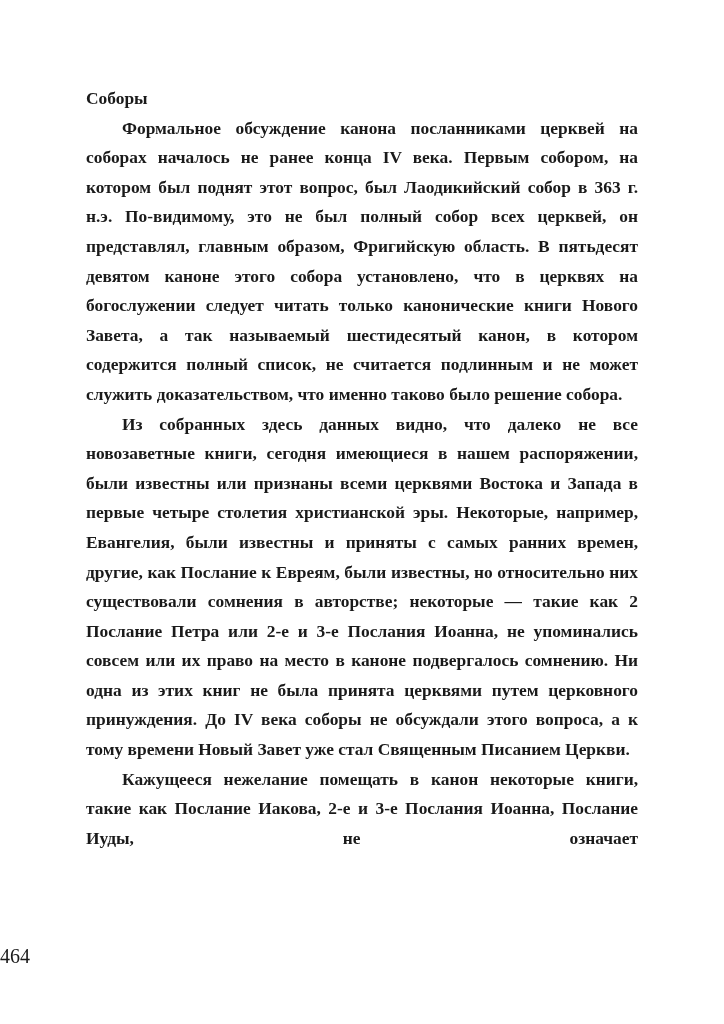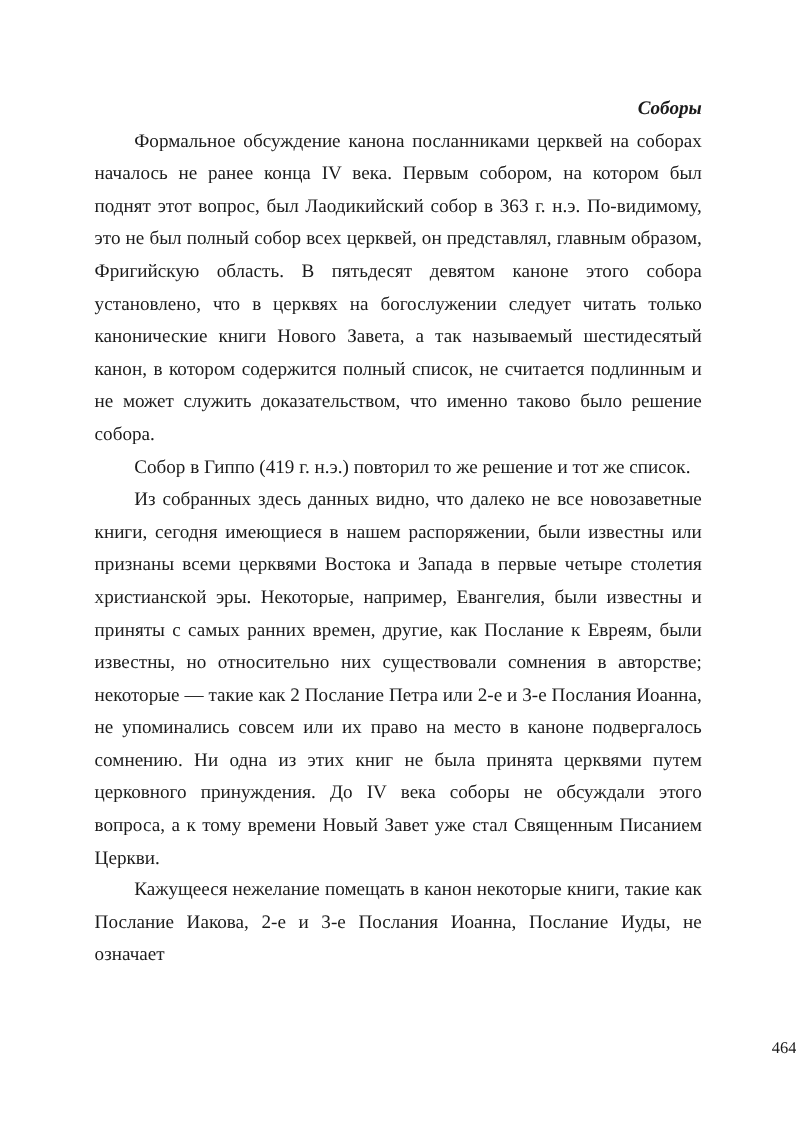--- a/index.html
+++ b/index.html
@@ -3,40 +3,40 @@
 <meta charset="utf-8">
 <style>
   html, body { margin: 0; padding: 0; background: #ffffff; }
   body { width: 724px; height: 1024px; position: relative; overflow: hidden; }
   .page {
     position: absolute; left: 86px; top: 84px; width: 552px;
     font-family: "Liberation Serif", "DejaVu Serif", serif;
     font-size: 17.4px; line-height: 29.6px; color: #1a1a1a;
   }
   .heading {
-    text-align: right; font-style: italic; font-weight: bold;
+    text-align: left; font-weight: bold;
     margin: 0; font-size: 17.4px;
   }
   .heading.second { margin-top: 25px; }
   p.par {
     margin: 0; text-indent: 36px; text-align: justify;
     text-align-last: left;
+    font-weight: bold;
   }
   .page-number {
     position: absolute; left: 0; width: 724px; top: 945px;
-    text-align: right;
+    text-align: left;
     font-family: "Liberation Serif", "DejaVu Serif", serif;
-    font-size: 15px; color: #1a1a1a;
+    font-size: 20px; color: #1a1a1a;
   }
 </style>
 </head>
 <body>
 
 <div class="page">
   <h2 class="heading">Соборы</h2>
   <p class="par">Формальное обсуждение канона посланниками церквей на соборах началось не ранее конца IV века. Первым собором, на котором был поднят этот вопрос, был Лаодикийский собор в 363 г. н.э. По-видимому, это не был полный собор всех церквей, он представлял, главным образом, Фригийскую область. В пятьдесят девятом каноне этого собора установлено, что в церквях на богослужении следует читать только канонические книги Нового Завета, а так называемый шестидесятый канон, в котором содержится полный список, не считается подлинным и не может служить доказательством, что именно таково было решение собора.</p>
-  <p class="par">Собор в Гиппо (419 г. н.э.) повторил то же решение и тот же список.</p>
 
   <p class="par">Из собранных здесь данных видно, что далеко не все новозаветные книги, сегодня имеющиеся в нашем распоряжении, были известны или признаны всеми церквями Востока и Запада в первые четыре столетия христианской эры. Некоторые, например, Евангелия, были известны и приняты с самых ранних времен, другие, как Послание к Евреям, были известны, но относительно них существовали сомнения в авторстве; некоторые — такие как 2 Послание Петра или 2-е и 3-е Послания Иоанна, не упоминались совсем или их право на место в каноне подвергалось сомнению. Ни одна из этих книг не была принята церквями путем церковного принуждения. До IV века соборы не обсуждали этого вопроса, а к тому времени Новый Завет уже стал Священным Писанием Церкви.</p>
   <p class="par last" style="text-align-last: justify;">Кажущееся нежелание помещать в канон некоторые книги, такие как Послание Иакова, 2-е и 3-е Послания Иоанна, Послание Иуды, не означает</p>
 </div>
 
 <div class="page-number">464</div>
 
 </body></html>

